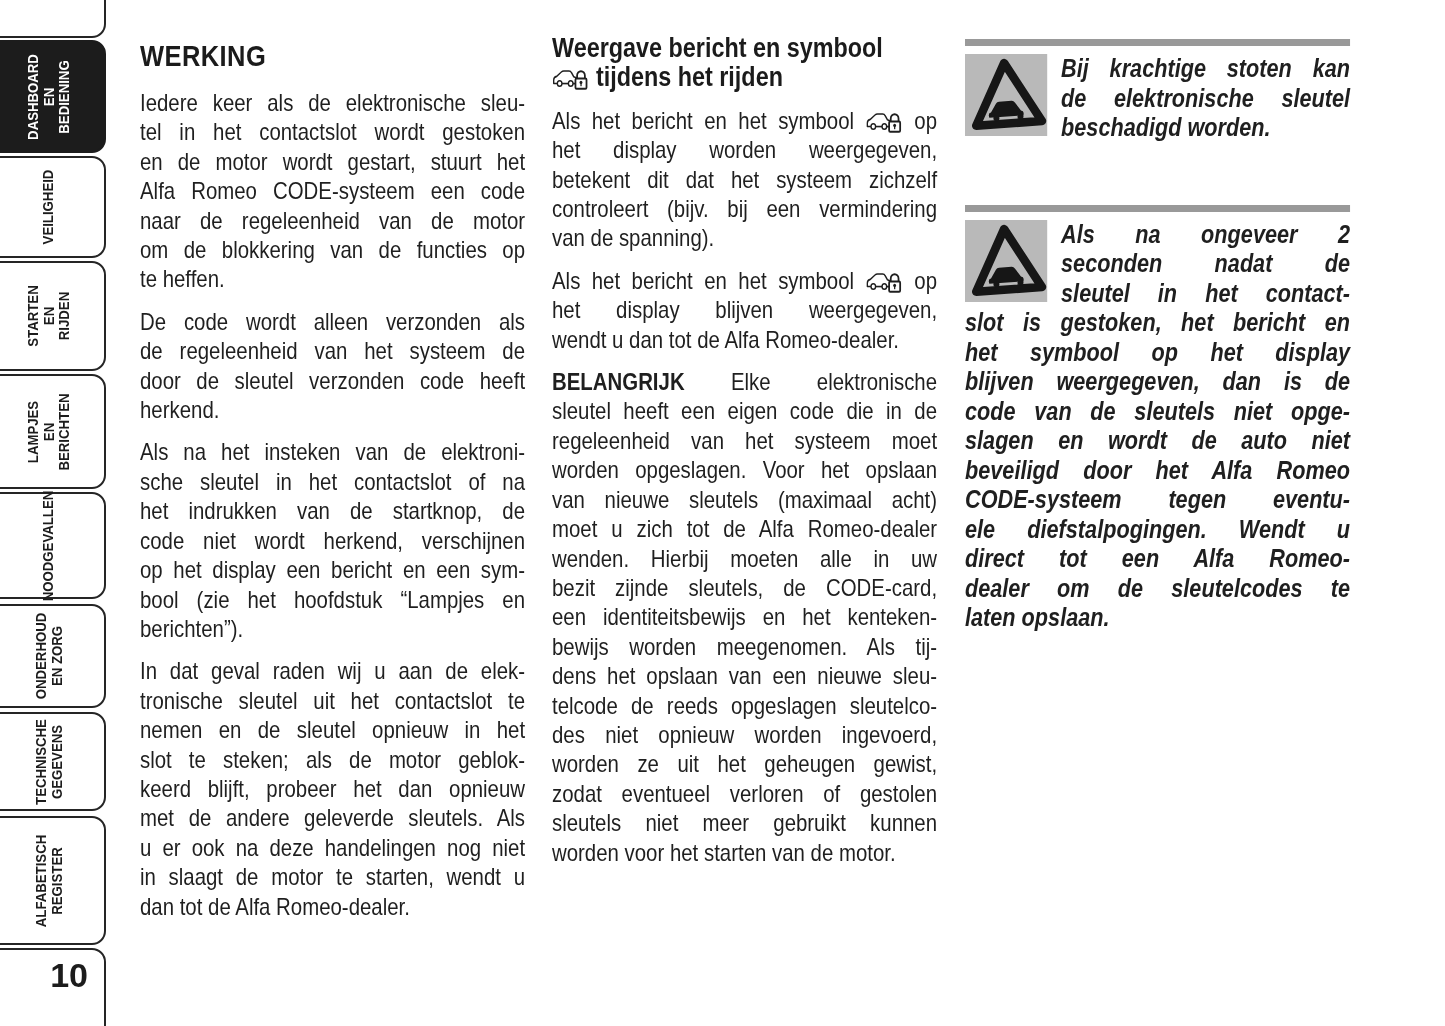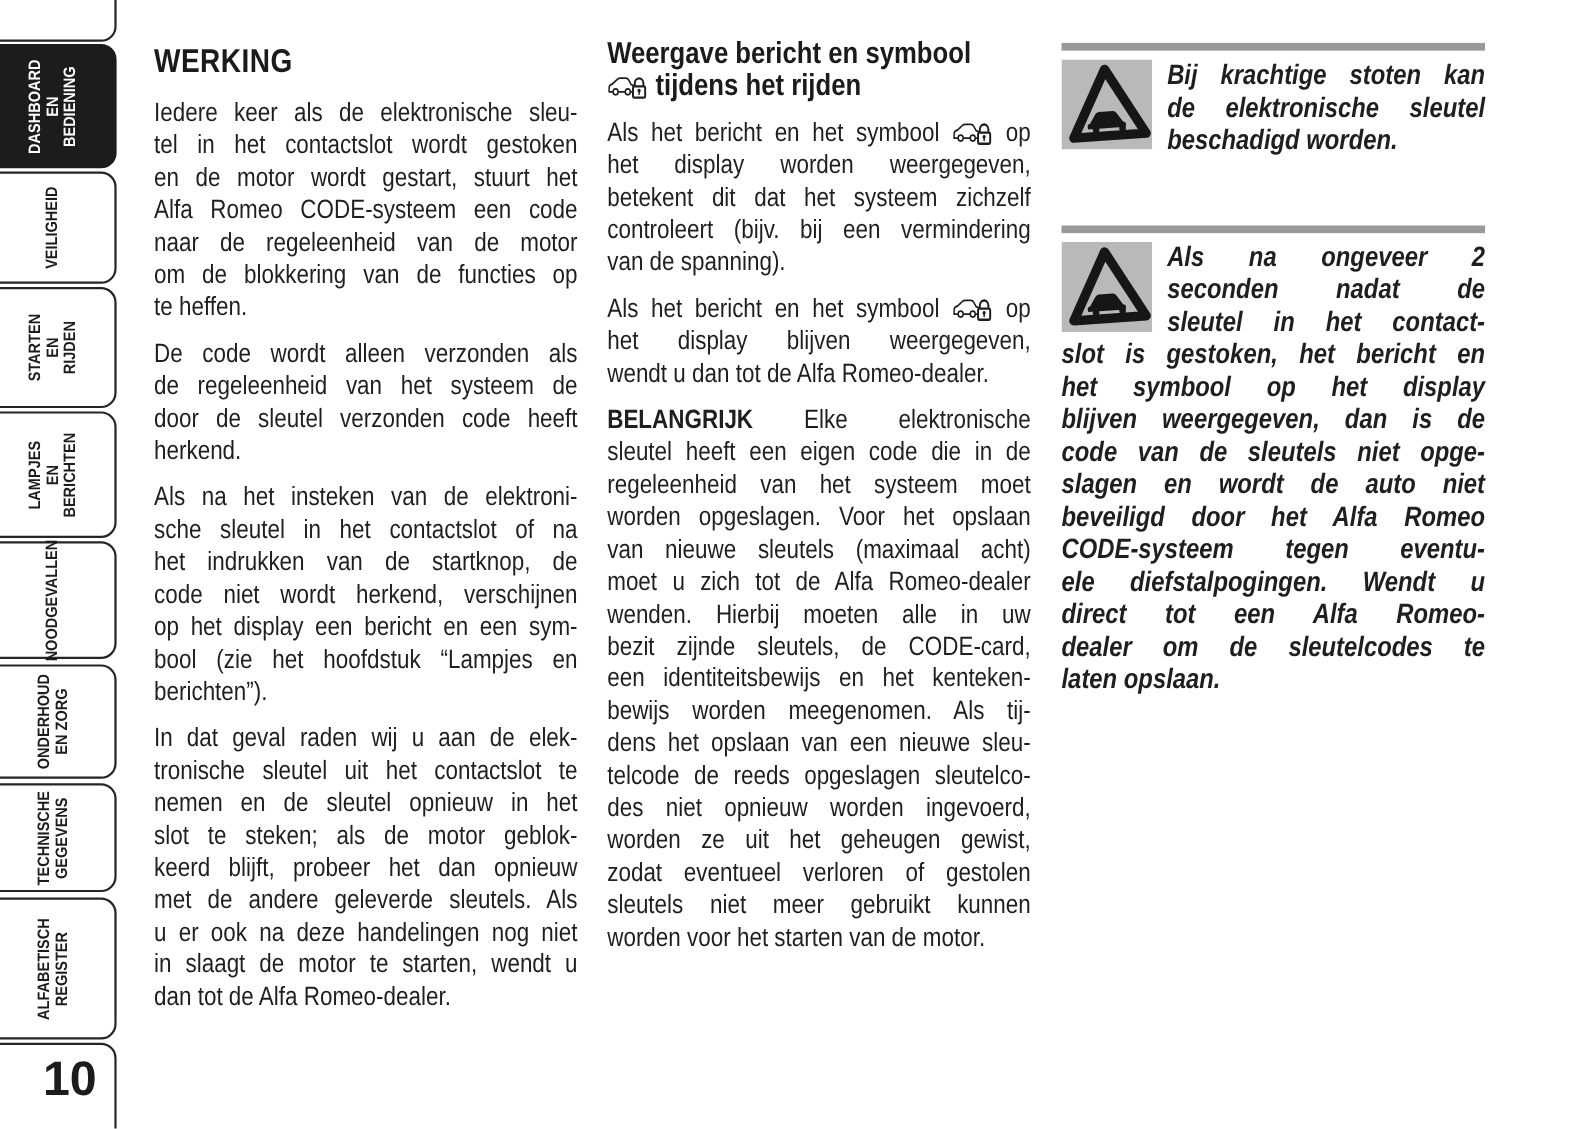--- a/index.html
+++ b/index.html
@@ -25,21 +25,21 @@
     position:absolute; left:50%; top:50%;
     transform:translate(-50%,-50%) rotate(-90deg) scale(0.88,1);
     font-weight:bold; font-size:15px; line-height:15.5px;
     letter-spacing:0; white-space:pre-line; text-align:center;
     color:#1c1c1c;
   }
   .tab.active .tab-label { color:#ffffff; }
   .page-tab { border-radius:0 14px 0 0; }
   .page-num {
     position:absolute; right:16px; top:6px;
-    font-weight:bold; font-size:44px; color:#1c1c1c;
+    font-weight:bold; font-size:34px; color:#1c1c1c;
   }
 
   
   .col {
     position:absolute; width:453px;
     transform:scaleX(0.85); transform-origin:0 0;
   }
   .col1 { left:140px; top:40px; }
   .col2 { left:552px; top:33px; }
   .col3 { left:965px; top:39px; }

